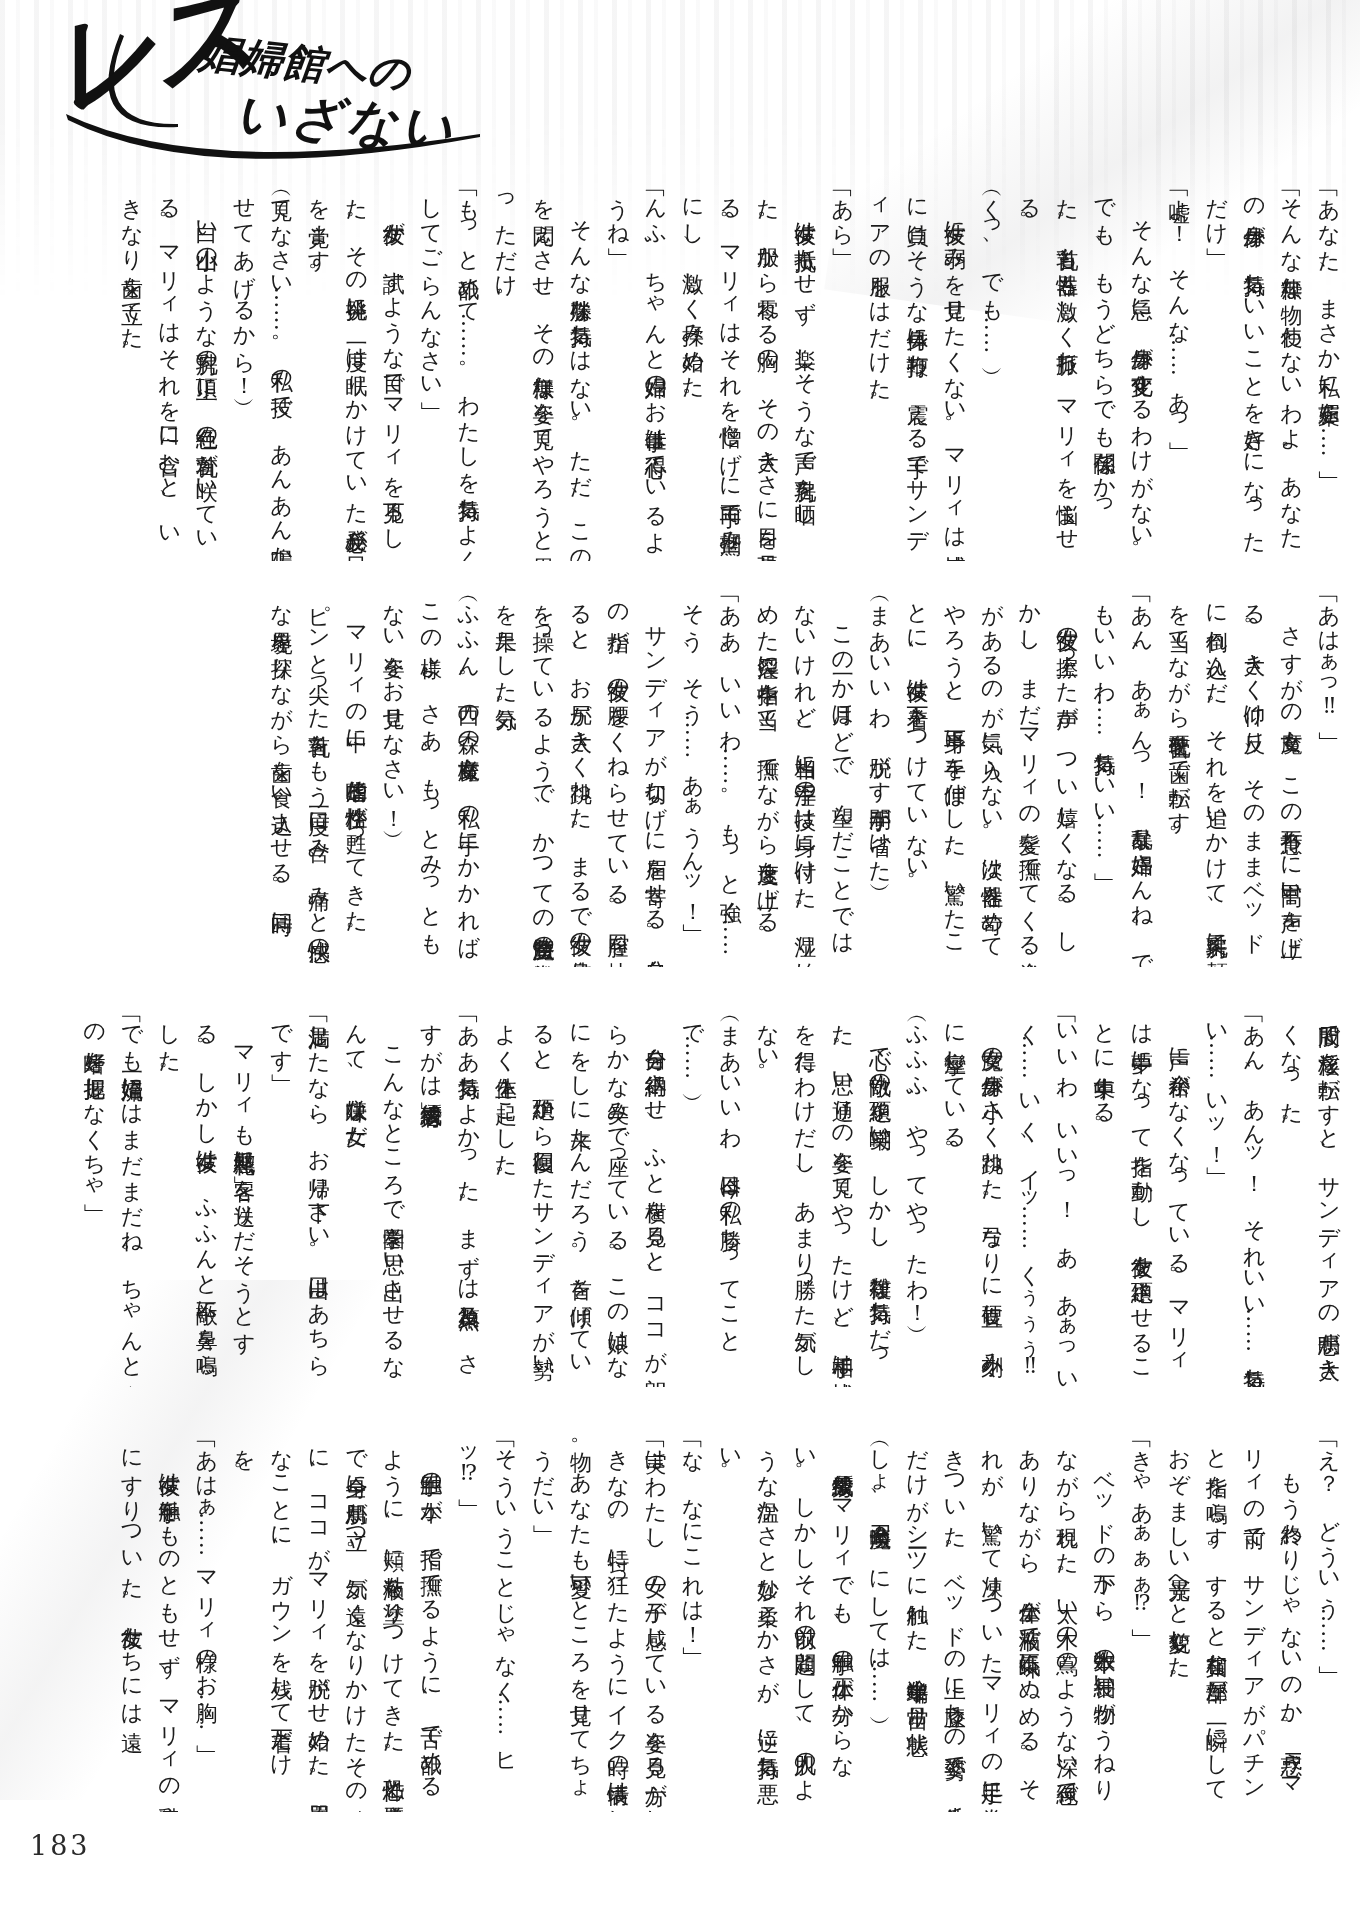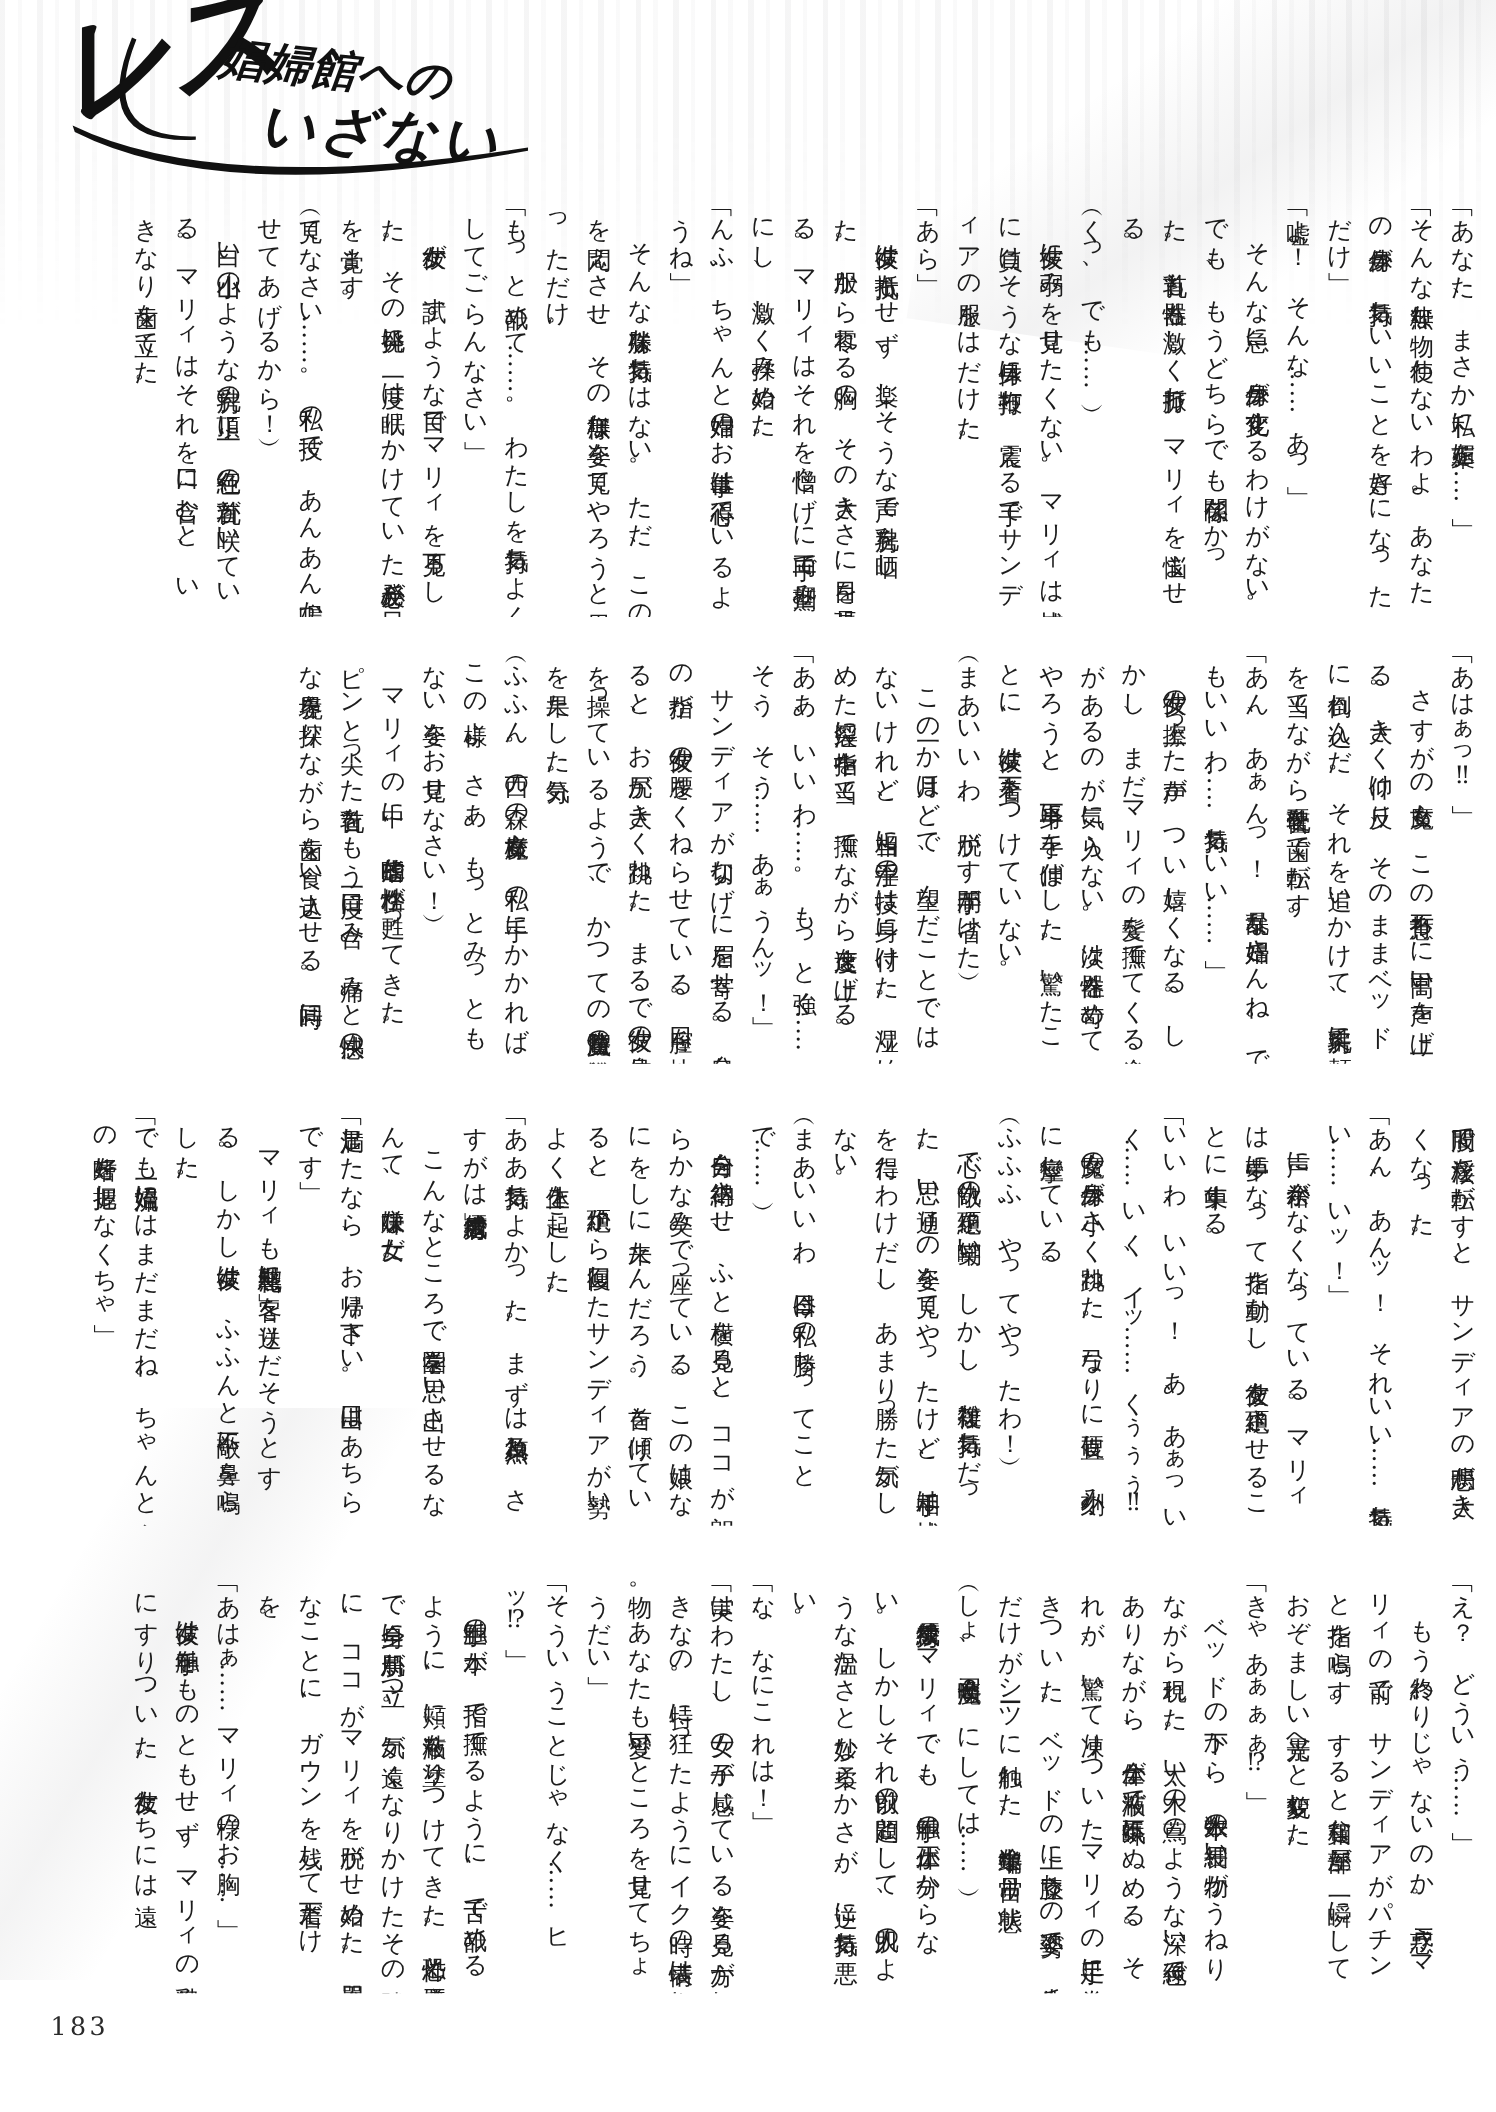--- a/index.html
+++ b/index.html
@@ -63,22 +63,22 @@
     font-size:22px;line-height:37.4px;letter-spacing:0.5px;
     overflow:hidden;color:#1c1c1c;
   }
   .dan p{margin:0;padding:0;}
   #dan1{top:183px;}
   #dan2{top:589px;}
   #dan3{top:1009px;}
   #dan4{top:1434px;}
 
   .page-number{
-    position:absolute;left:46px;top:1830px;
-    font-size:23px;letter-spacing:3px;color:#2a2a2a;
+    position:absolute;left:30px;top:1830px;
+    font-size:27px;letter-spacing:3px;color:#2a2a2a;
     font-family:"DejaVu Serif","Liberation Serif",serif;
   }
 </style>
 </head>
 <body>
 
 <div class="page">
 
   <div class="tex-stripes"></div>
   <div class="tex-diag1"></div>

